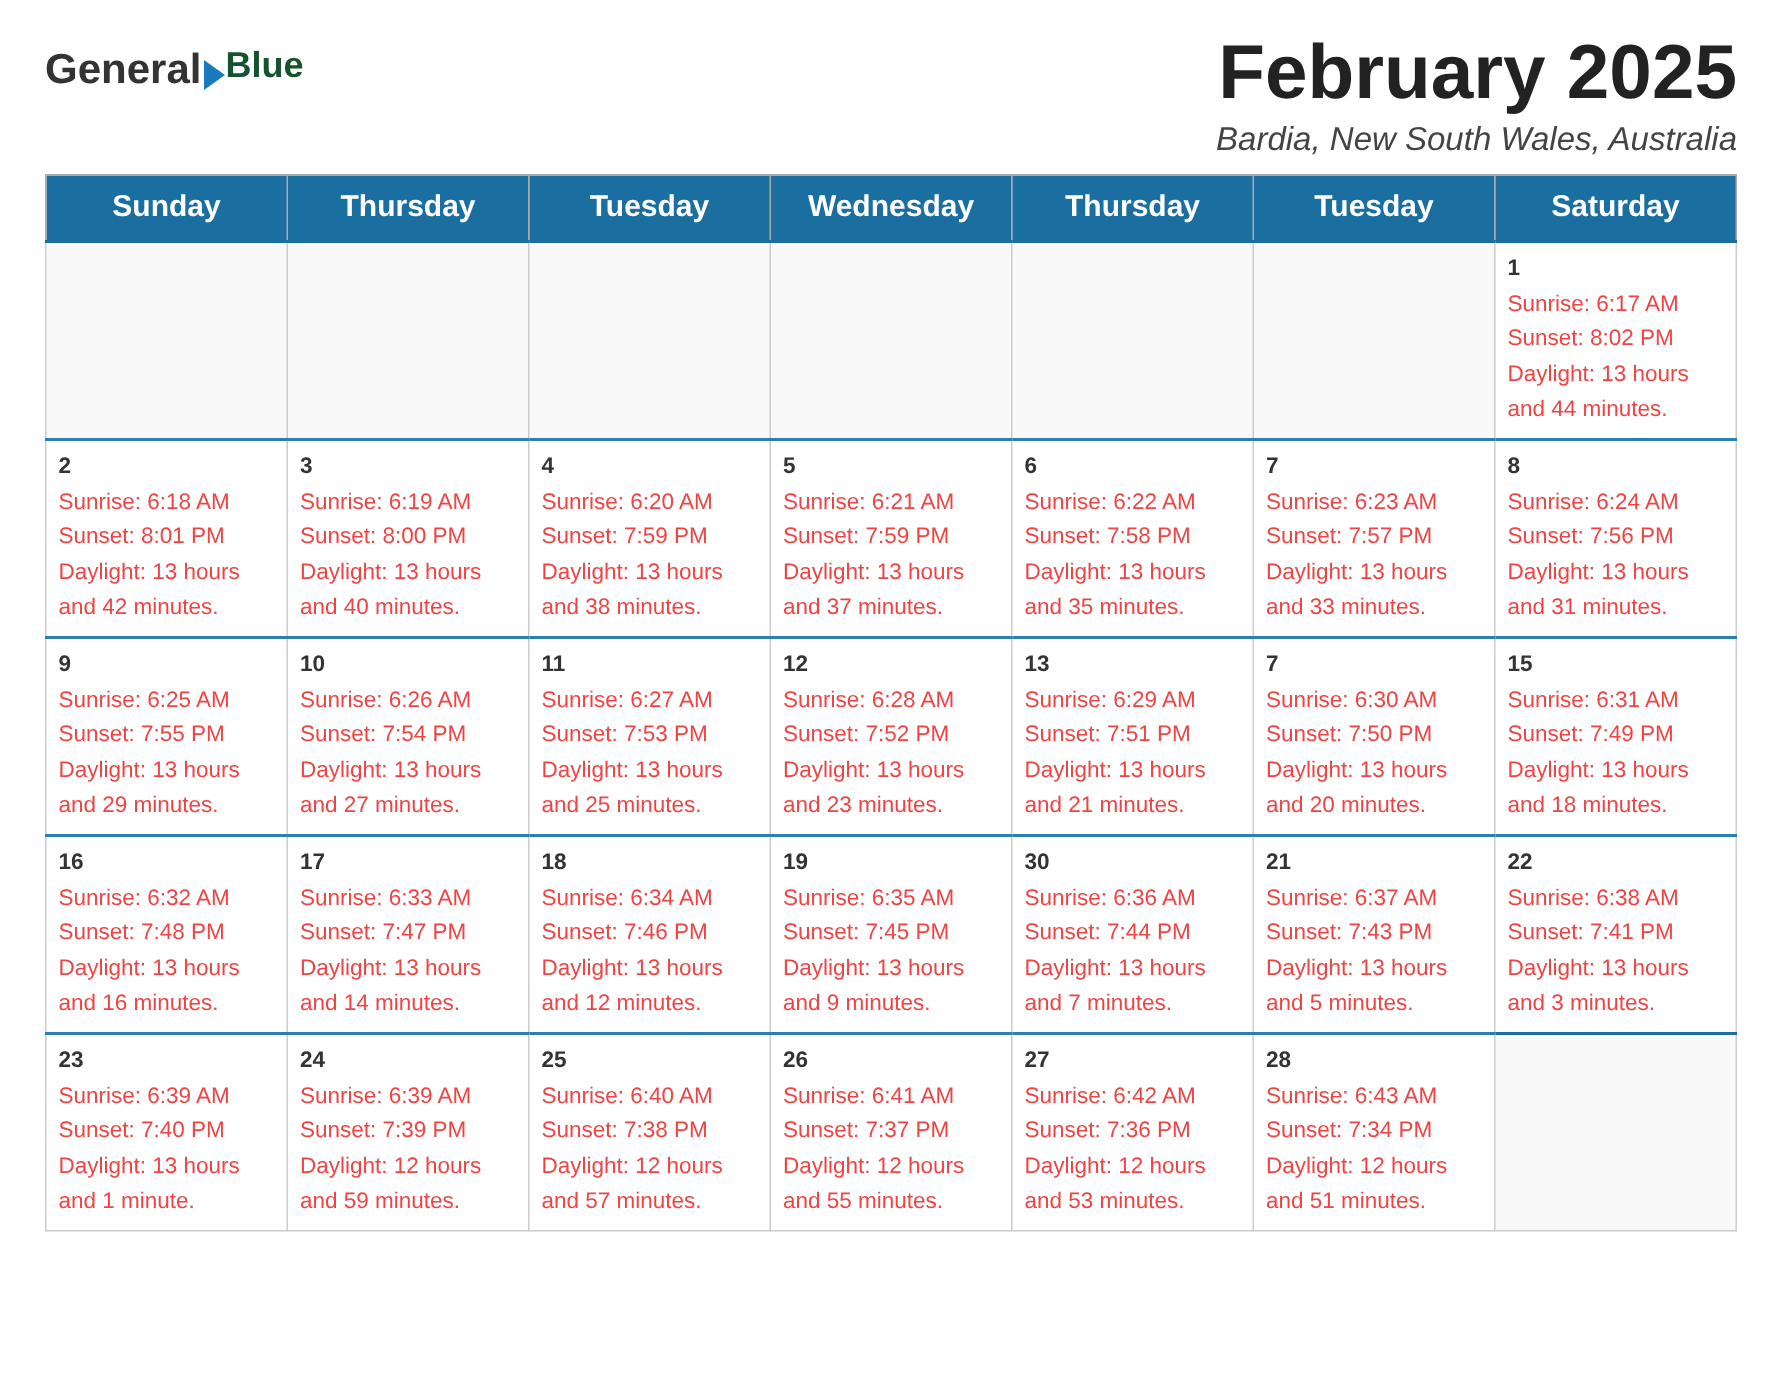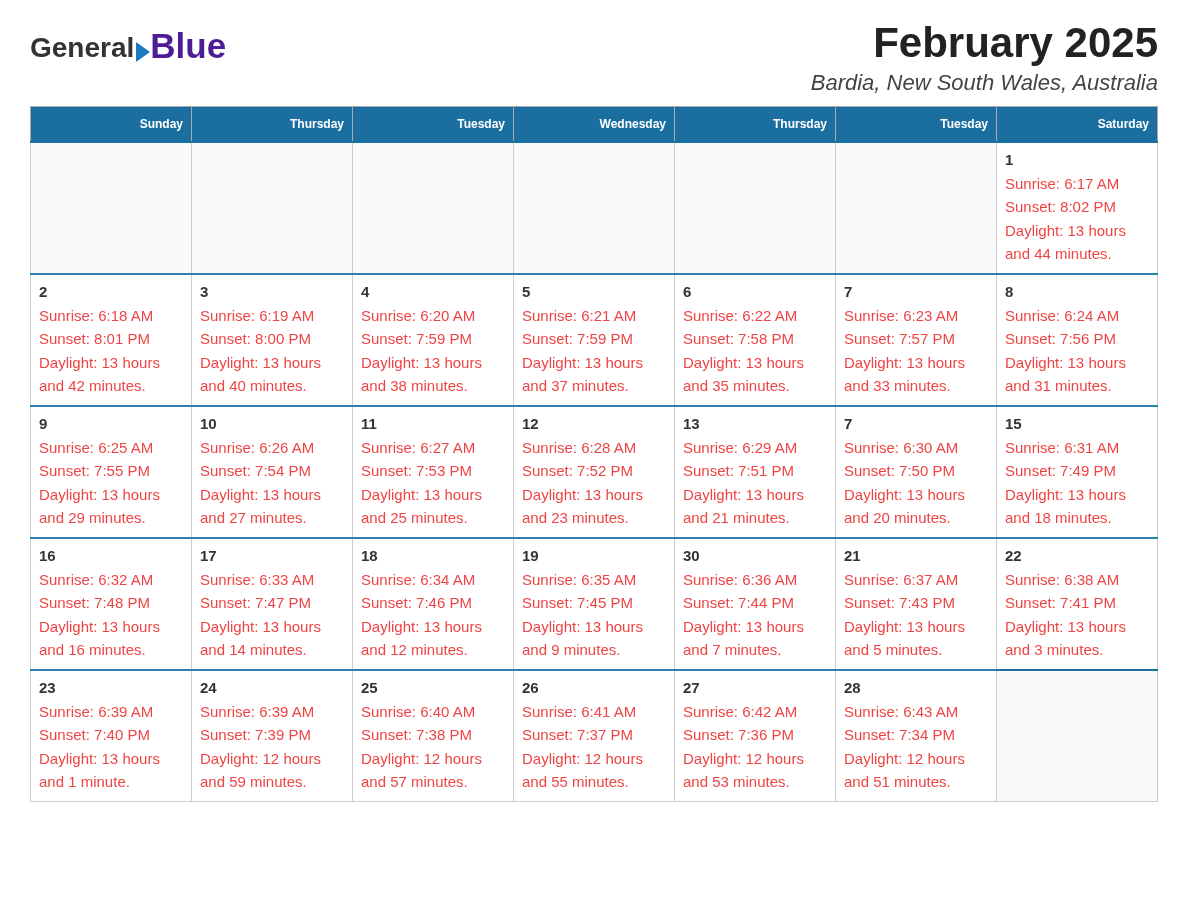--- a/index.html
+++ b/index.html
@@ -21,23 +21,23 @@
       display: flex;
       align-items: flex-start;
       padding-top: 10px;
     }
     .logo-text-general {
       font-size: 28px;
       font-weight: bold;
       color: #333;
     }
     .logo-text-blue {
-      font-size: 35px;
-      font-weight: bold;
-      color: #4c1d95;
+      font-size: 24px;
+      font-weight: bold;
+      color: #14532d;
     }
     .logo-arrow {
       width: 0;
       height: 0;
       border-left: 14px solid #1a7abf;
       border-top: 10px solid transparent;
       border-bottom: 10px solid transparent;
       margin-left: 2px;
       margin-top: 8px;
     }
@@ -51,43 +51,43 @@
     }
     .logo-line2 {
       display: flex;
       align-items: center;
       margin-top: -4px;
     }
     .title-block {
       text-align: right;
     }
     .month-title {
-      font-size: 42px;
+      font-size: 51px;
       font-weight: bold;
       color: #222;
       line-height: 1.1;
     }
     .location-title {
       font-size: 22px;
       color: #444;
       margin-top: 4px;
       font-style: italic;
     }
     .calendar {
       width: 100%;
       border-collapse: collapse;
       border: 1px solid #aaa;
     }
     .calendar th {
       background-color: #1a6fa0;
       color: #fff;
-      font-size: 12px;
+      font-size: 20px;
       font-weight: bold;
       padding: 10px 8px;
-      text-align: right;
+      text-align: center;
       border: 1px solid #aaa;
     }
     .calendar td {
       vertical-align: top;
       padding: 8px 8px;
       border: 1px solid #ccc;
       width: calc(100% / 7);
       min-height: 110px;
       font-size: 13px;
       color: #333;

